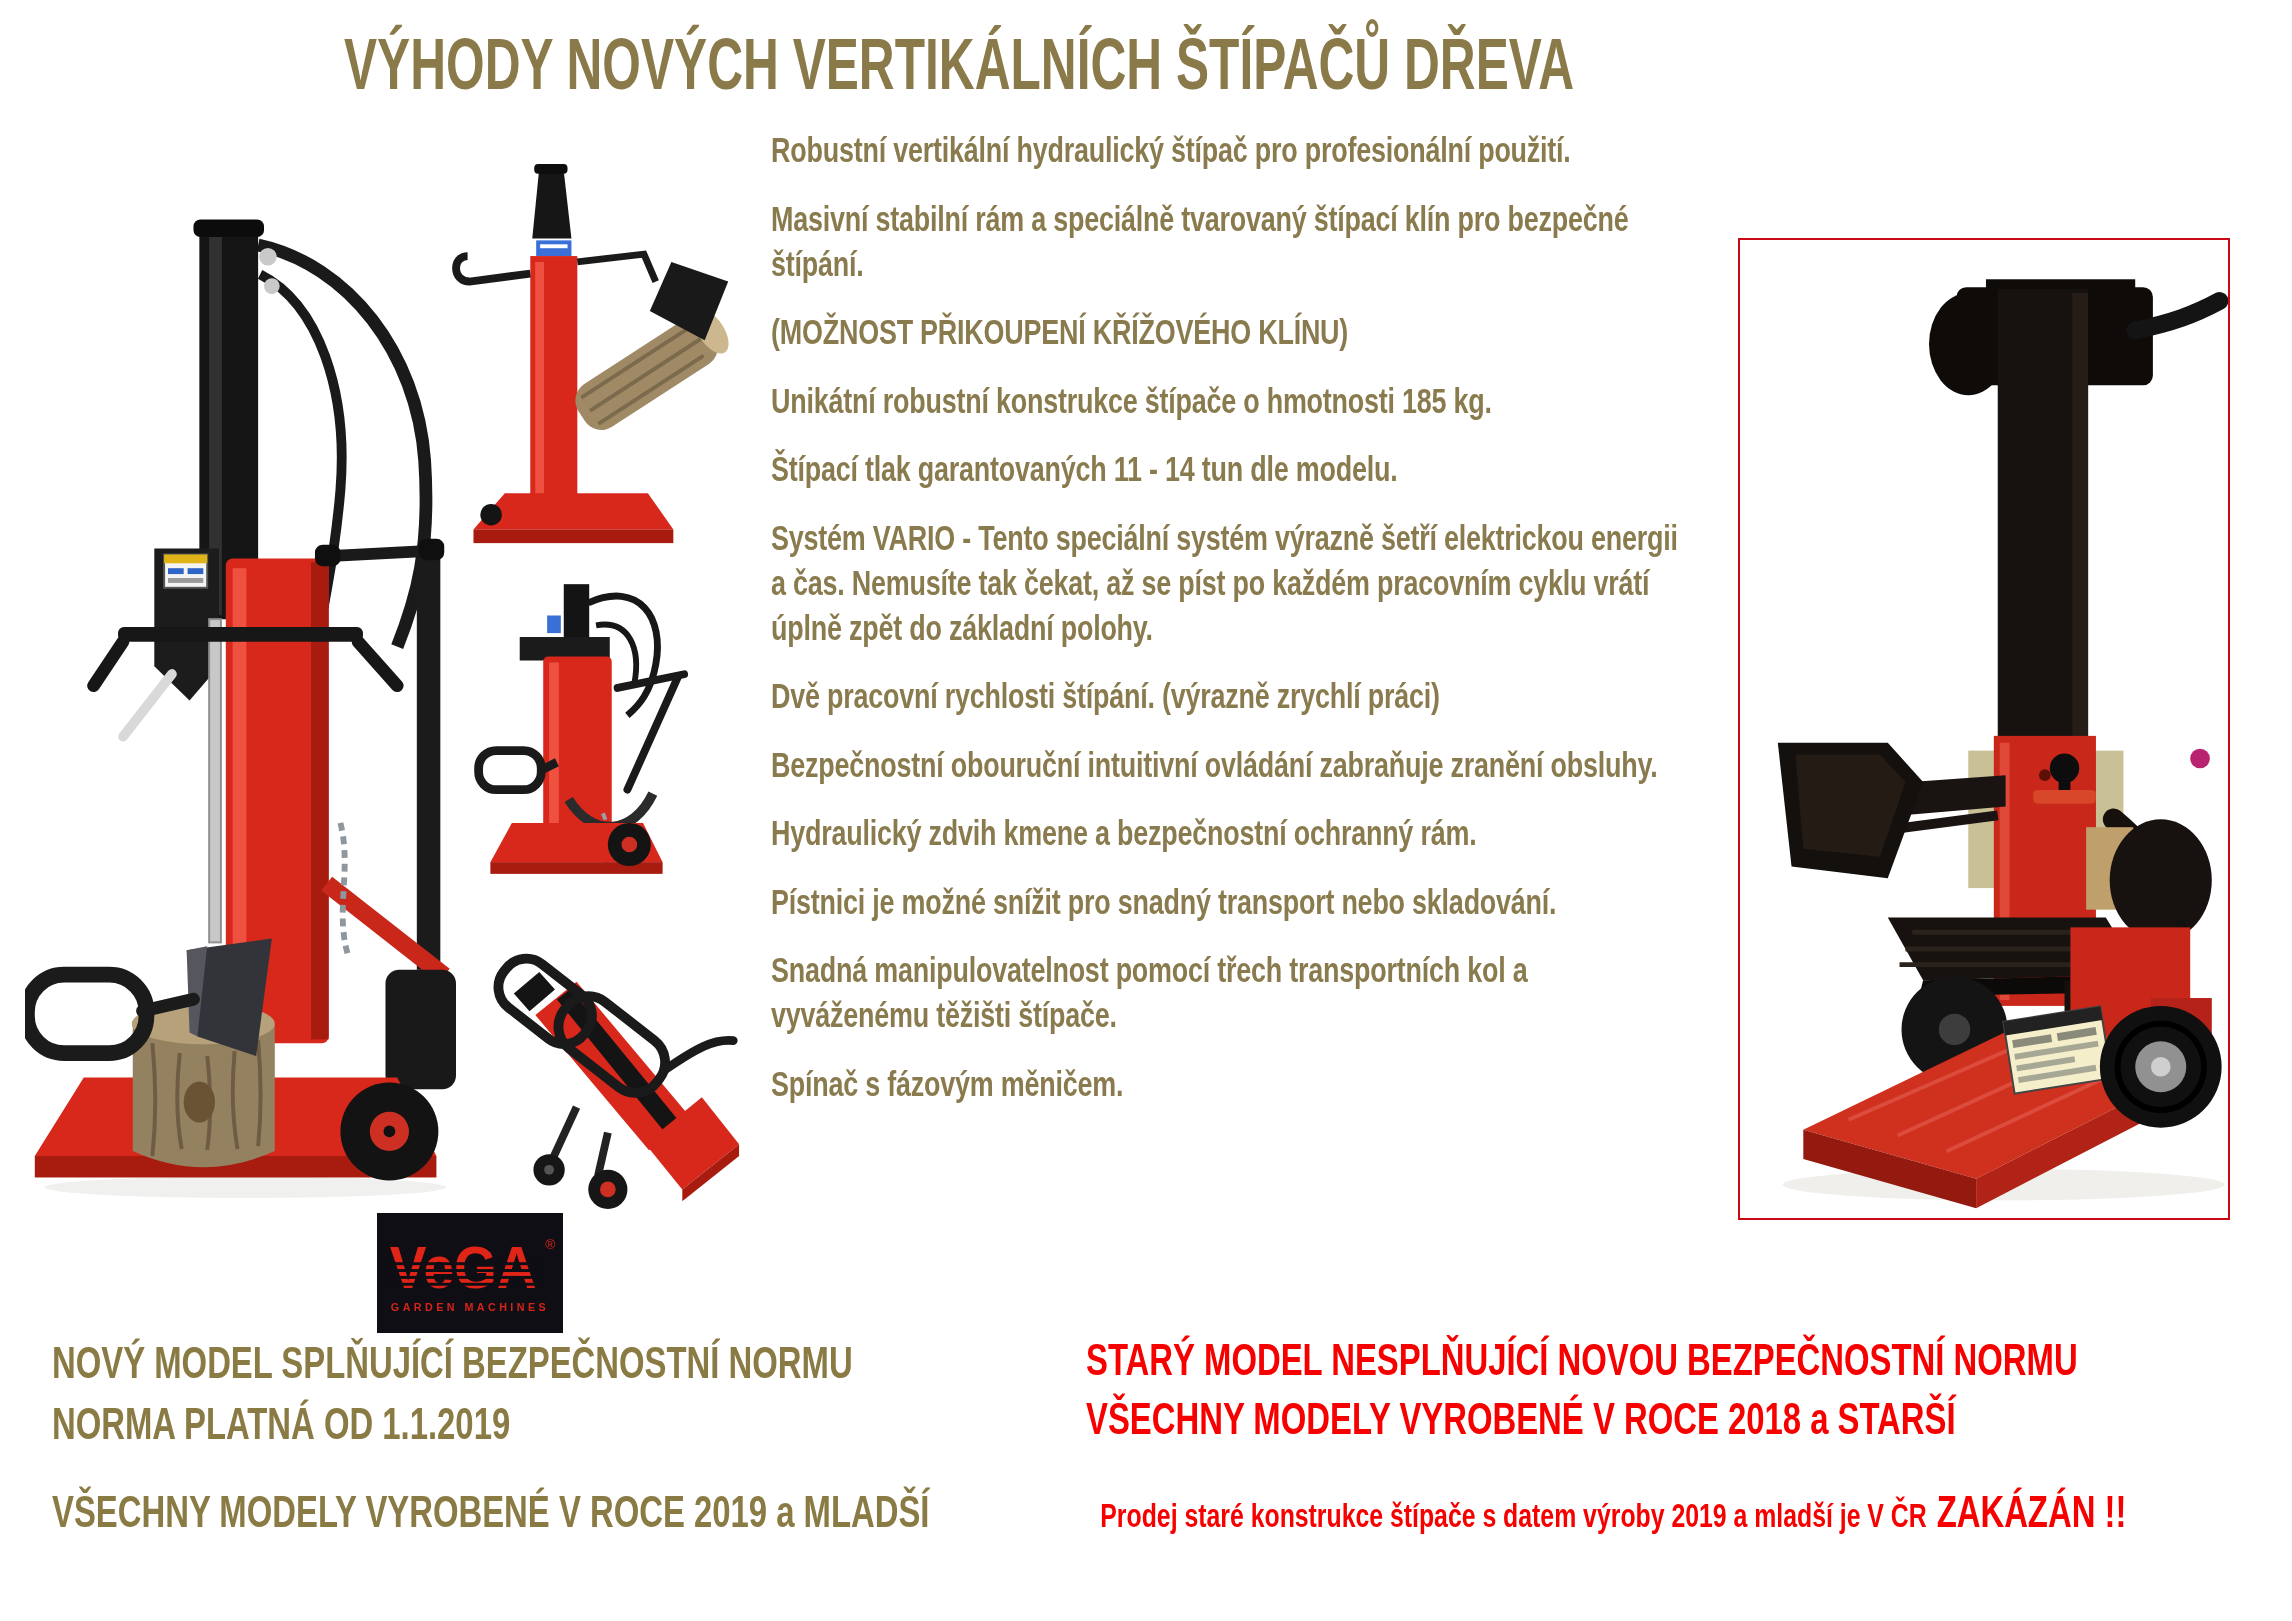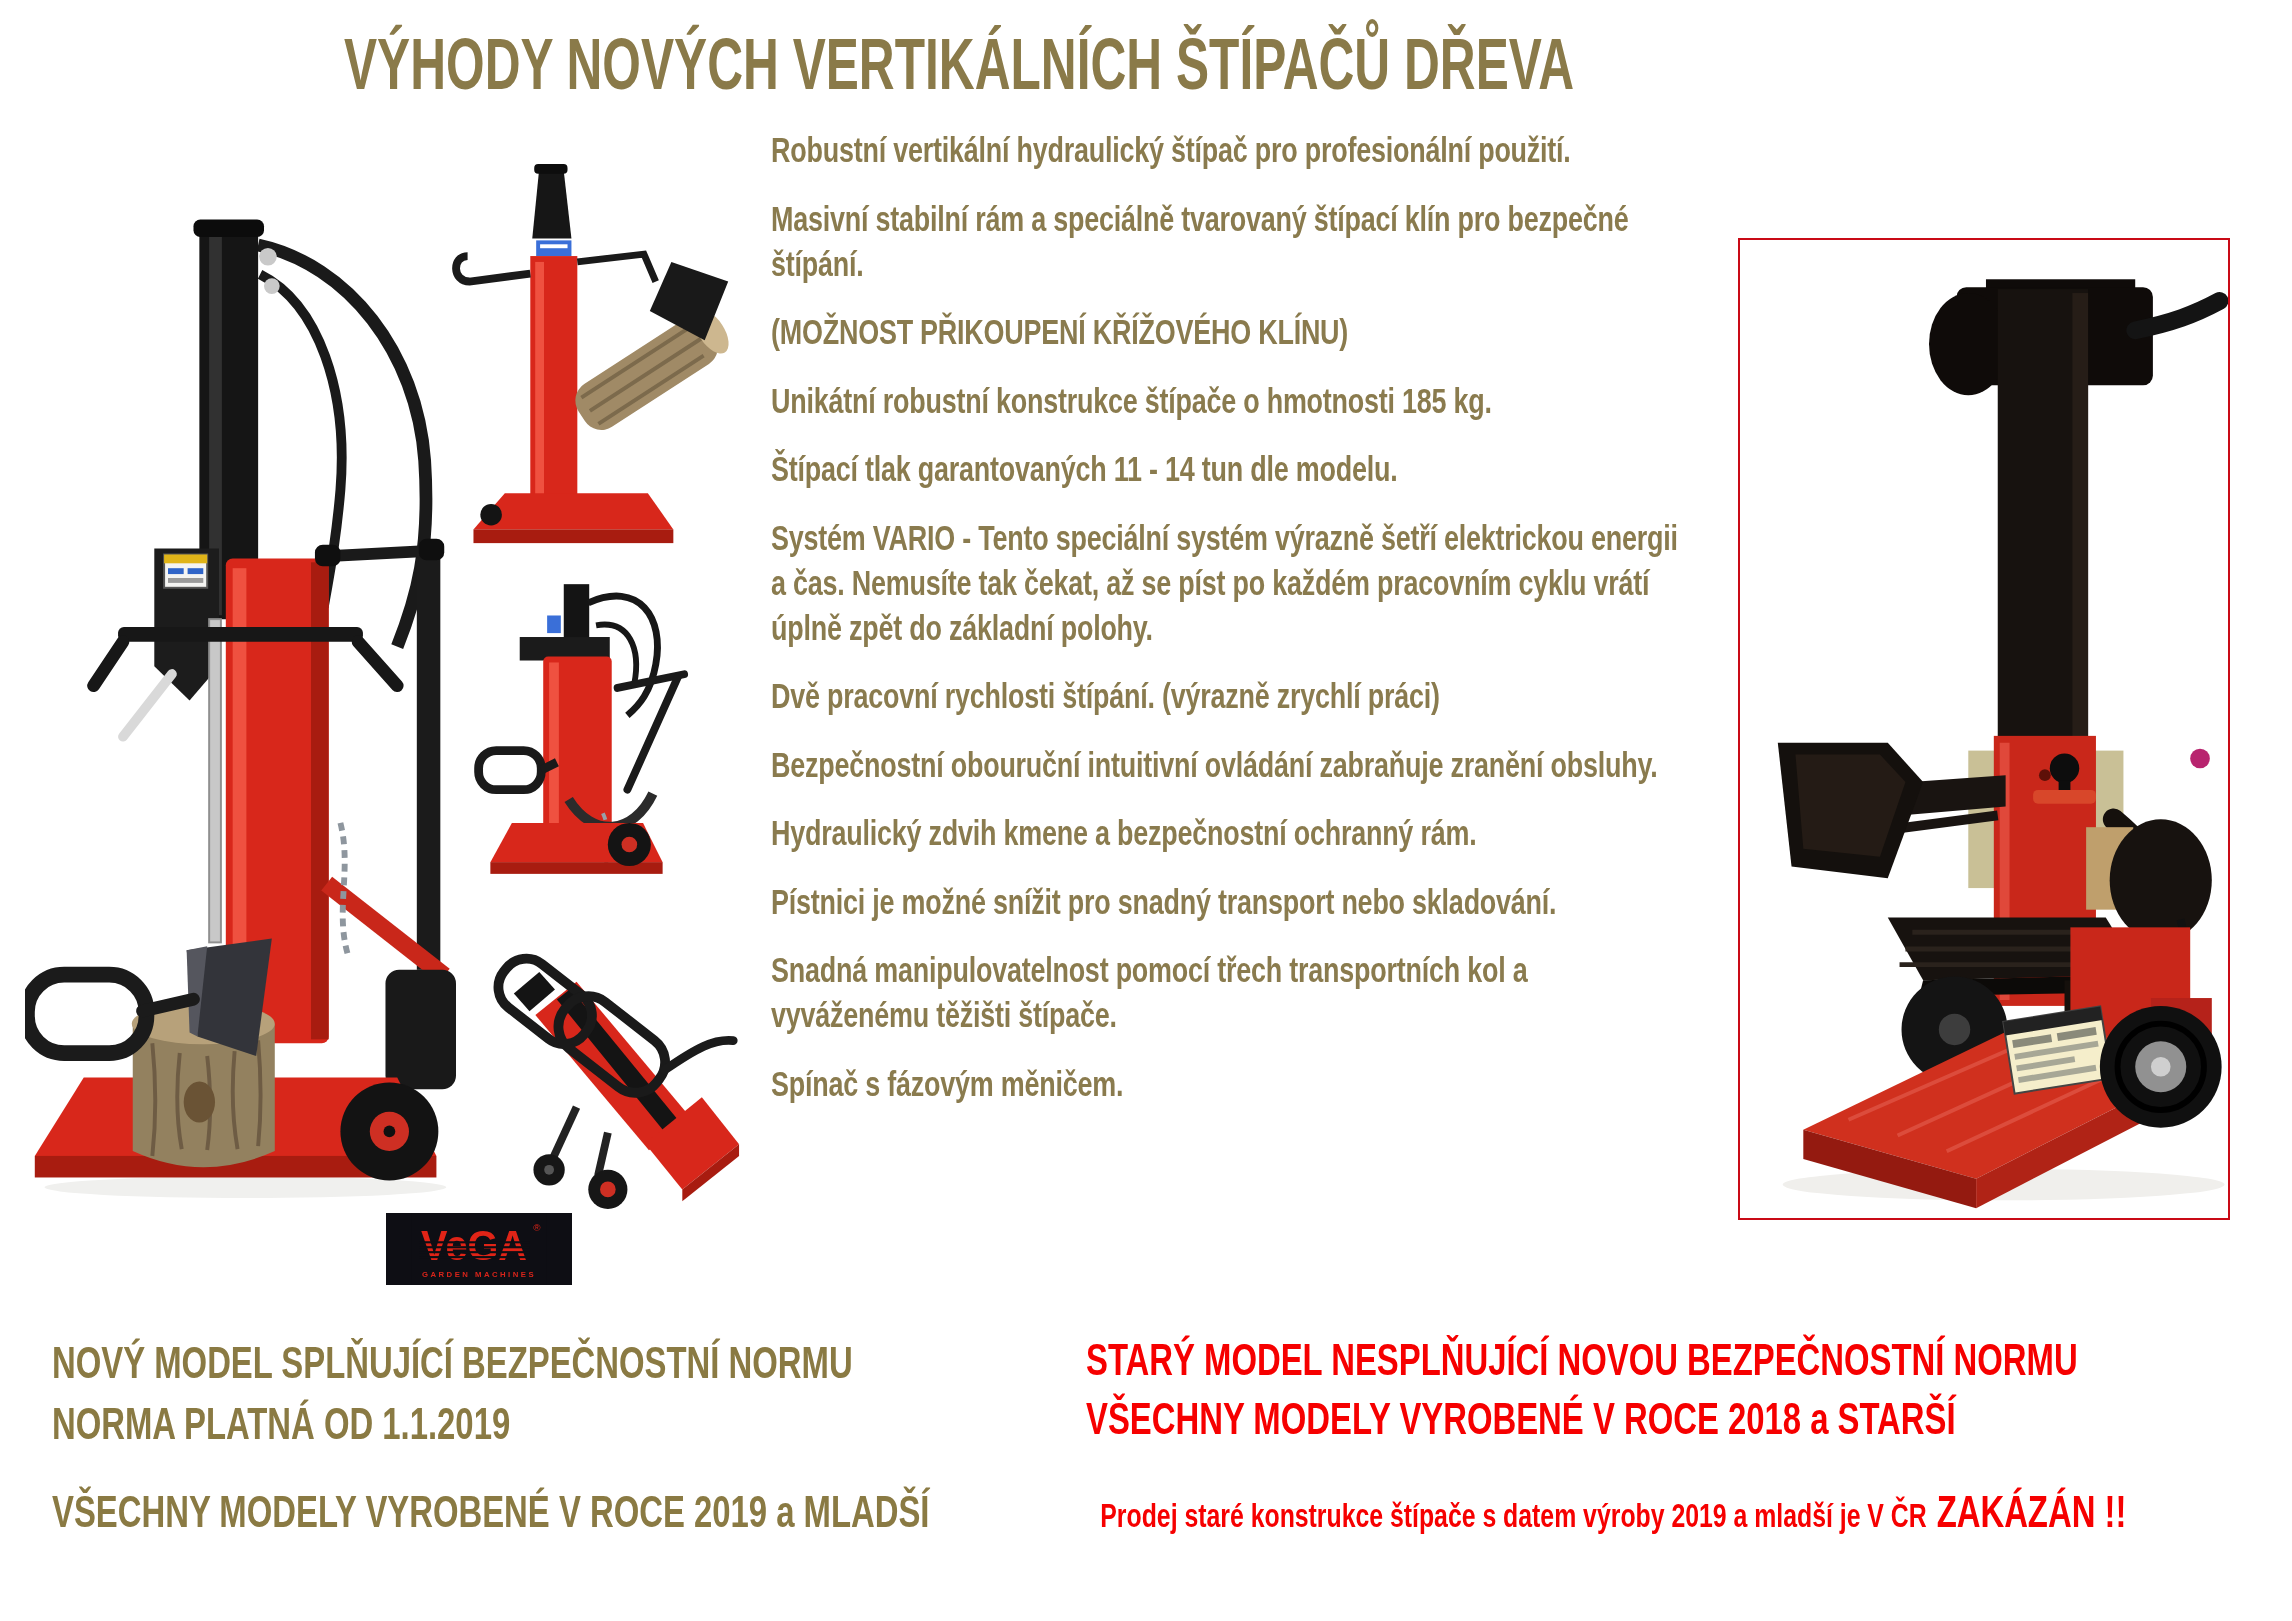--- a/index.html
+++ b/index.html
@@ -21,21 +21,21 @@
   .photo{position:absolute;}
   .photo svg{display:block;width:100%;height:100%;}
   .photo-main{left:24.5px;top:137px;width:431px;height:1073px;}
   .thumb-1{left:446px;top:162px;width:294px;height:387px;}
   .thumb-2{left:461px;top:578px;width:230px;height:304px;}
   .thumb-3{left:459px;top:921px;width:284px;height:291px;}
 
   .frame-old{left:1738px;top:238px;width:488px;height:978px;border:2.9px solid #c90a16;background:#fff;}
 
   
-  .logo{position:absolute;left:377px;top:1213px;width:186px;height:72px;background:#0e0e14;margin-left:9px;}
+  .logo{position:absolute;left:377px;top:1213px;width:186px;height:120px;background:#0e0e14;}
   .logo svg{display:block;width:100%;height:100%;}
 
   
   .bl{position:absolute;left:52px;top:1337px;width:1568px;color:#8a7a43;
       font-weight:bold;font-size:45px;transform:scaleX(0.73);transform-origin:0 0;
       white-space:nowrap;}
   .bl .l{display:block;line-height:51px;}
   .bl .l2{margin-top:9.8px;}
   .bl .l3{margin-top:37px;}
 

